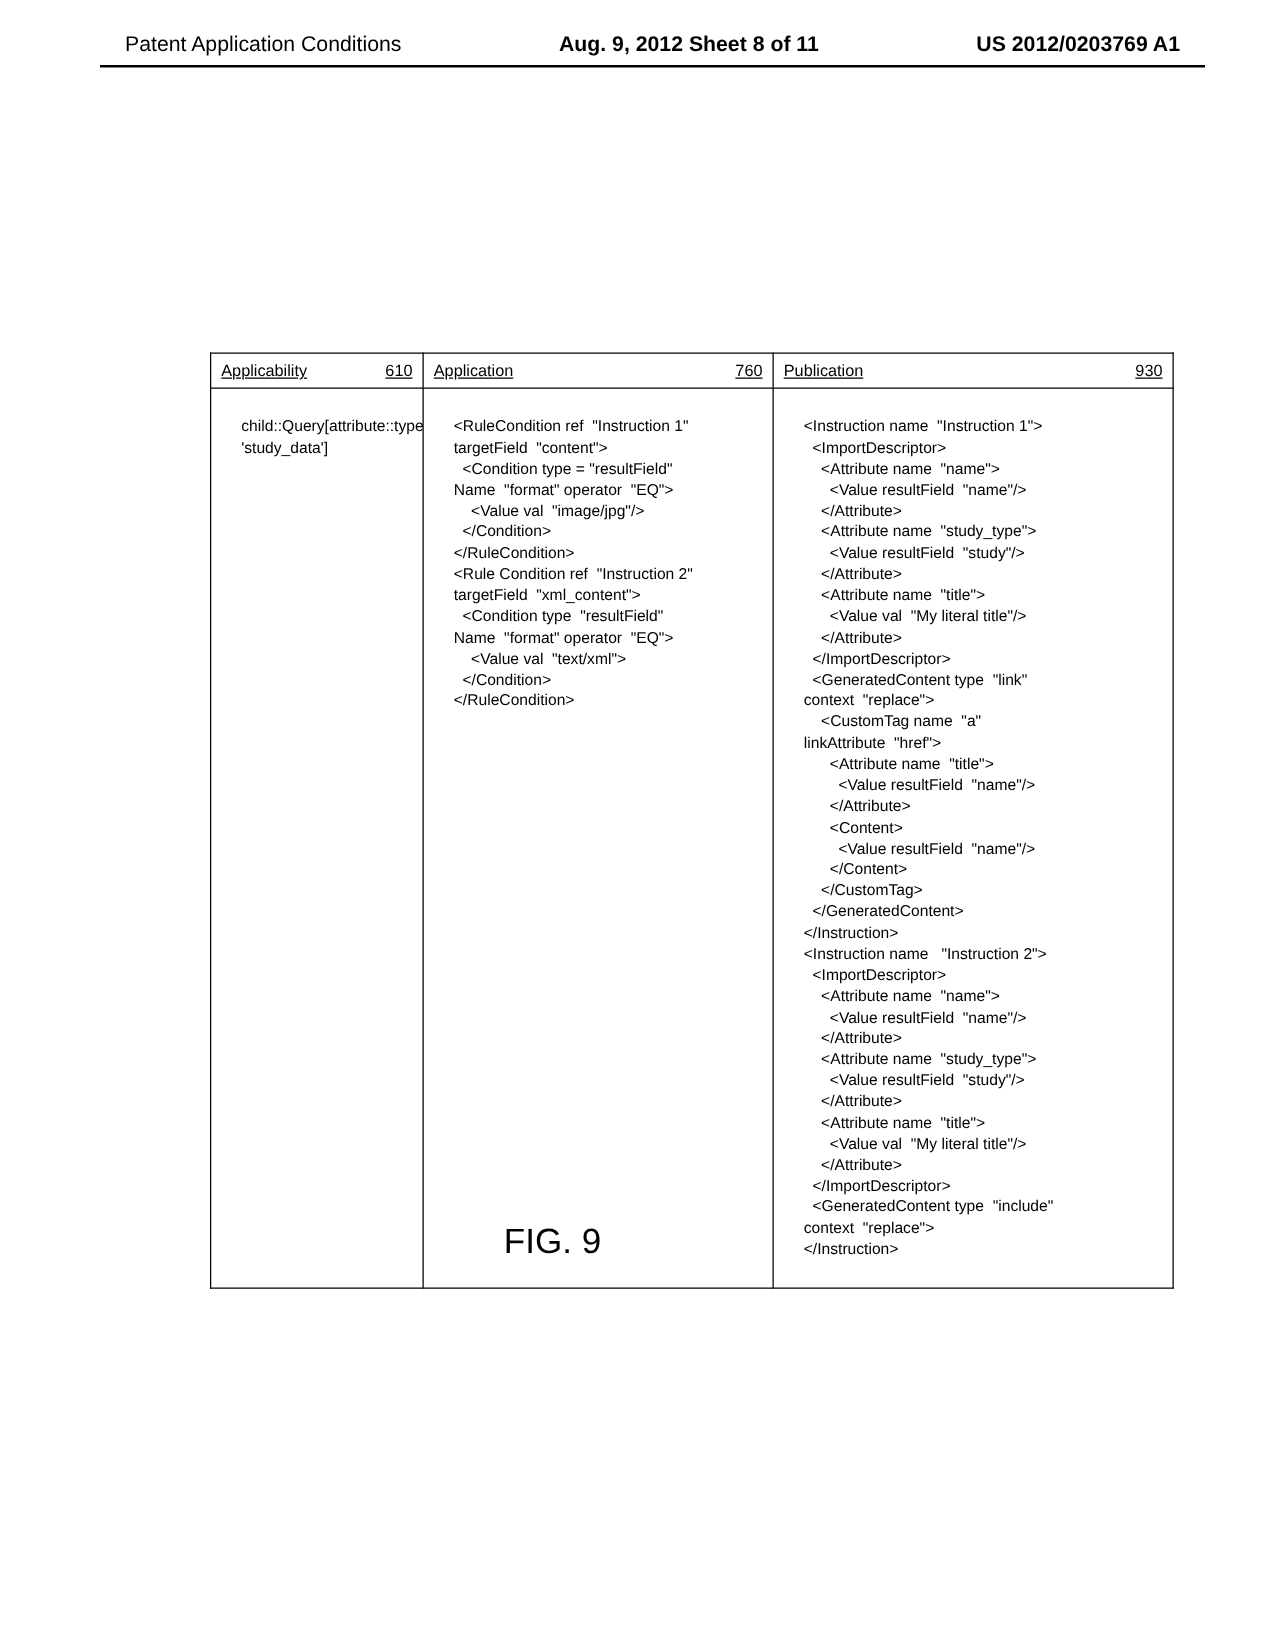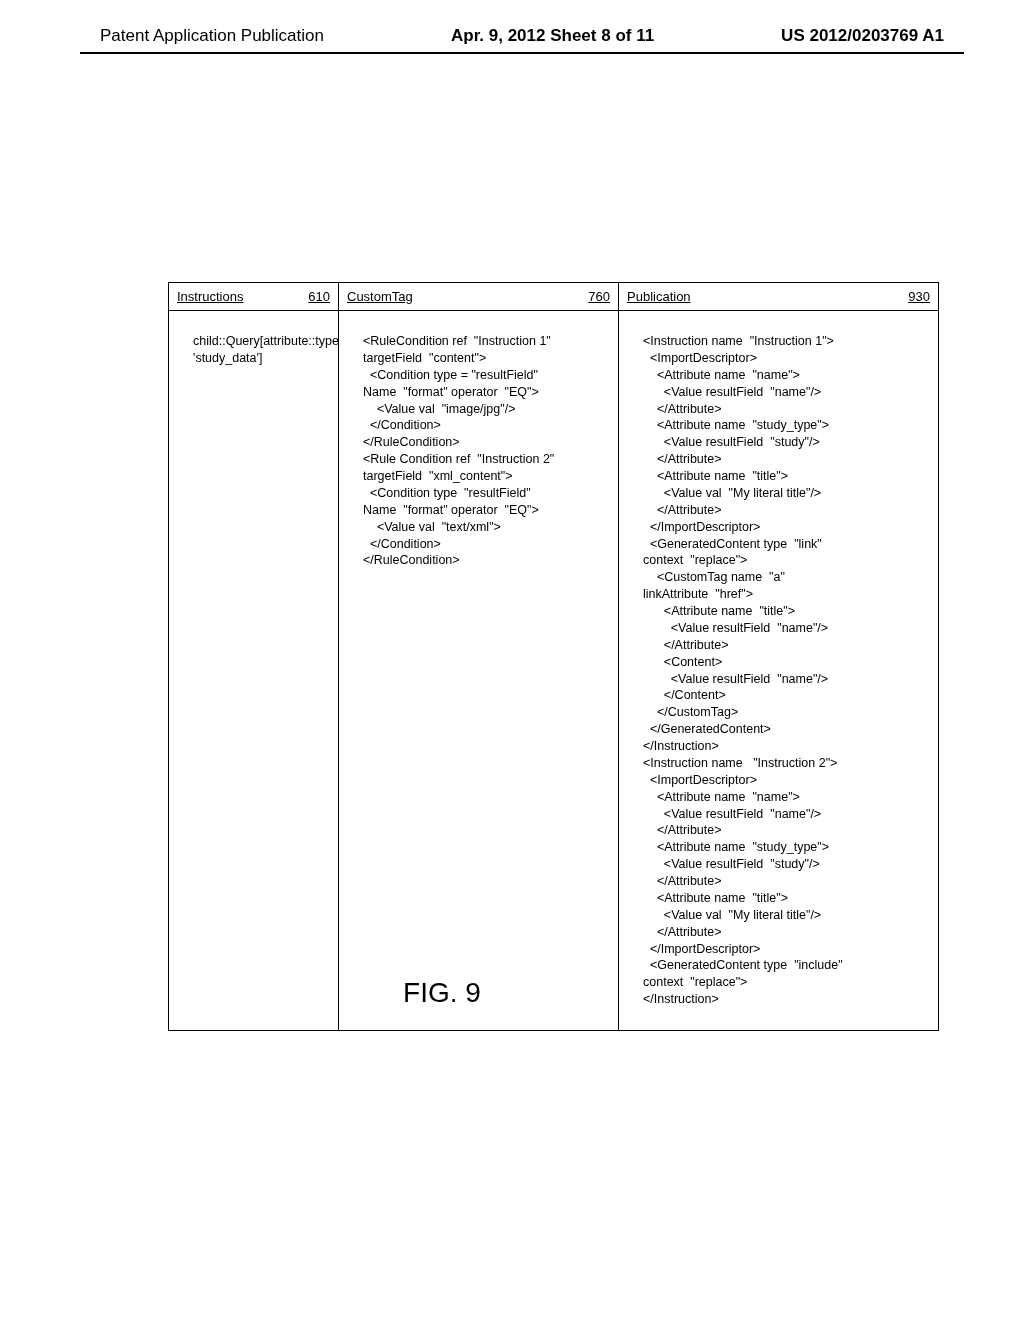--- a/index.html
+++ b/index.html
@@ -80,40 +80,40 @@
     width: 884px;
     text-align: center;
     font-size: 28px;
     font-weight: normal;
   }
 </style>
 </head>
 <body>
 
 <div class="page-header">
-  <span class="left">Patent Application Publication</span>
-  <span class="center">Apr. 9, 2012  Sheet 8 of 11</span>
+  <span class="left">Patent Application Conditions</span>
+  <span class="center">Aug. 9, 2012  Sheet 8 of 11</span>
   <span class="right">US 2012/0203769 A1</span>
 </div>
 <div class="rule-under"></div>
 
 <table class="figure-table">
   <colgroup>
     <col class="c1">
       <col class="c2">
       <col class="c3">
   </colgroup>
   <thead>
     <tr>
       <th>
-        <span class="hdr-label">Instructions</span>
+        <span class="hdr-label">Applicability</span>
         <span class="hdr-num">610</span>
       </th>
       <th>
-        <span class="hdr-label">CustomTag</span>
+        <span class="hdr-label">Application</span>
         <span class="hdr-num">760</span>
       </th>
       <th>
         <span class="hdr-label">Publication</span>
         <span class="hdr-num">930</span>
       </th>
     </tr>
   </thead>
   <tbody>
     <tr>

